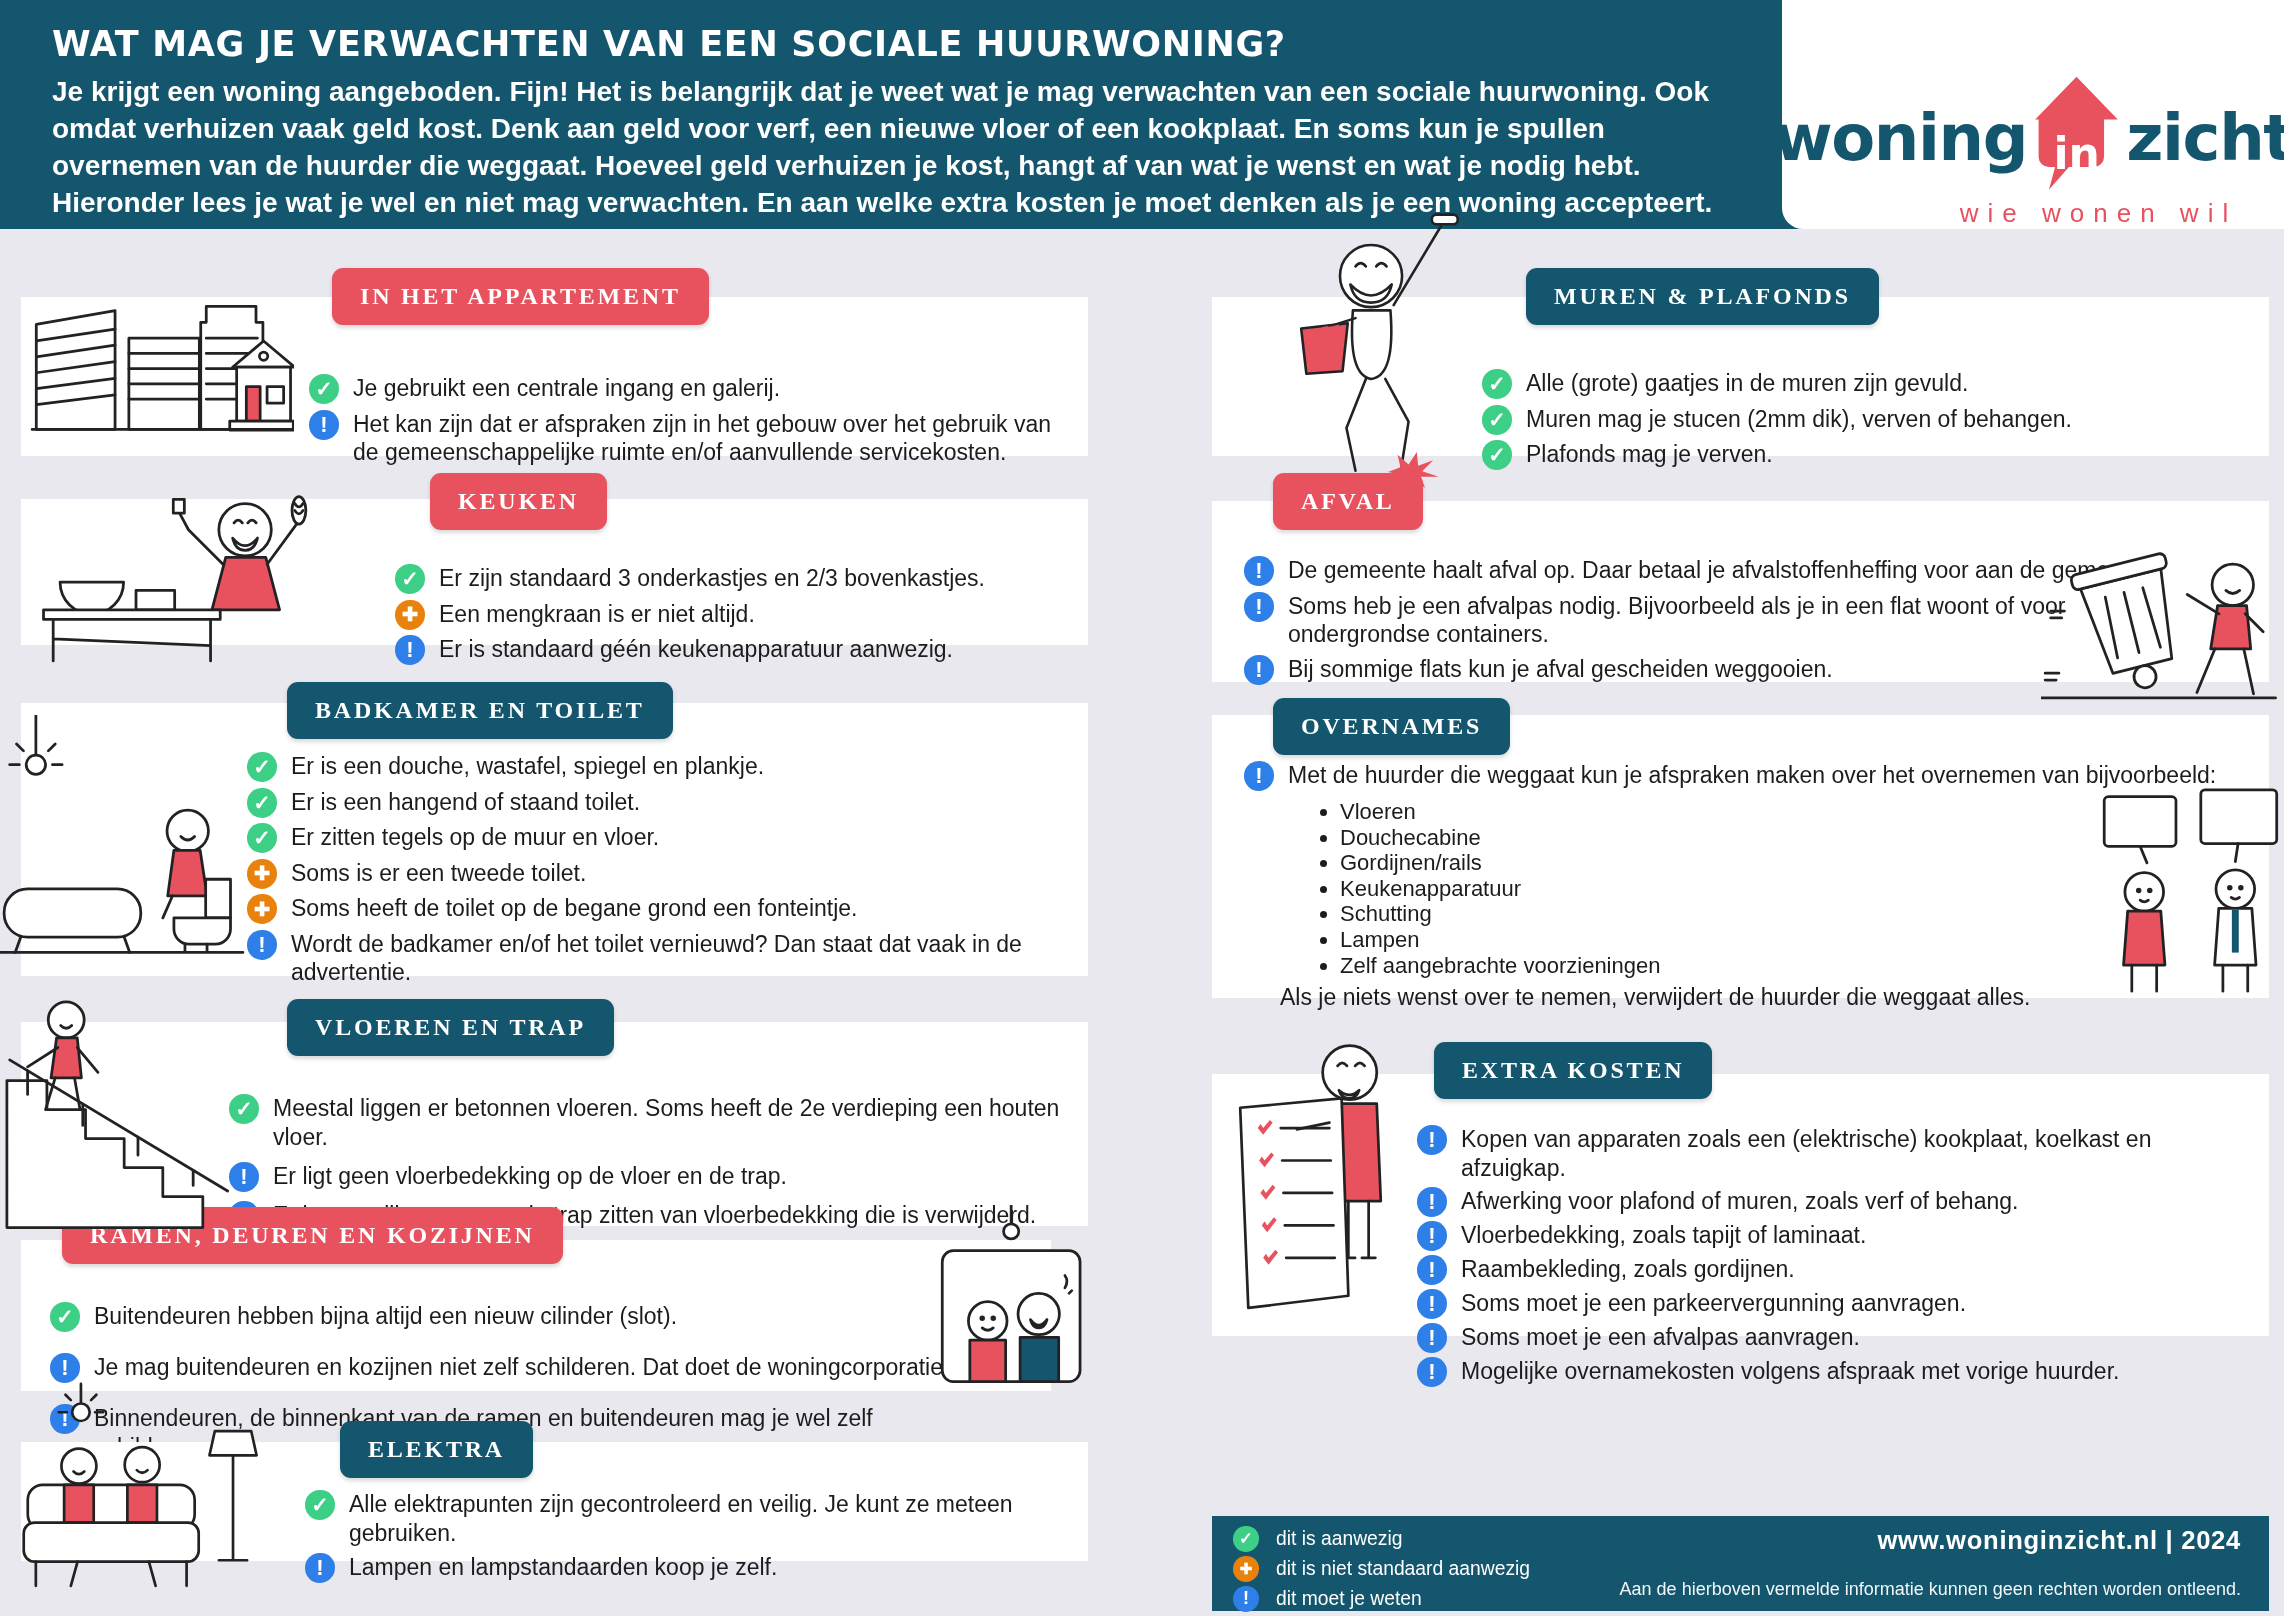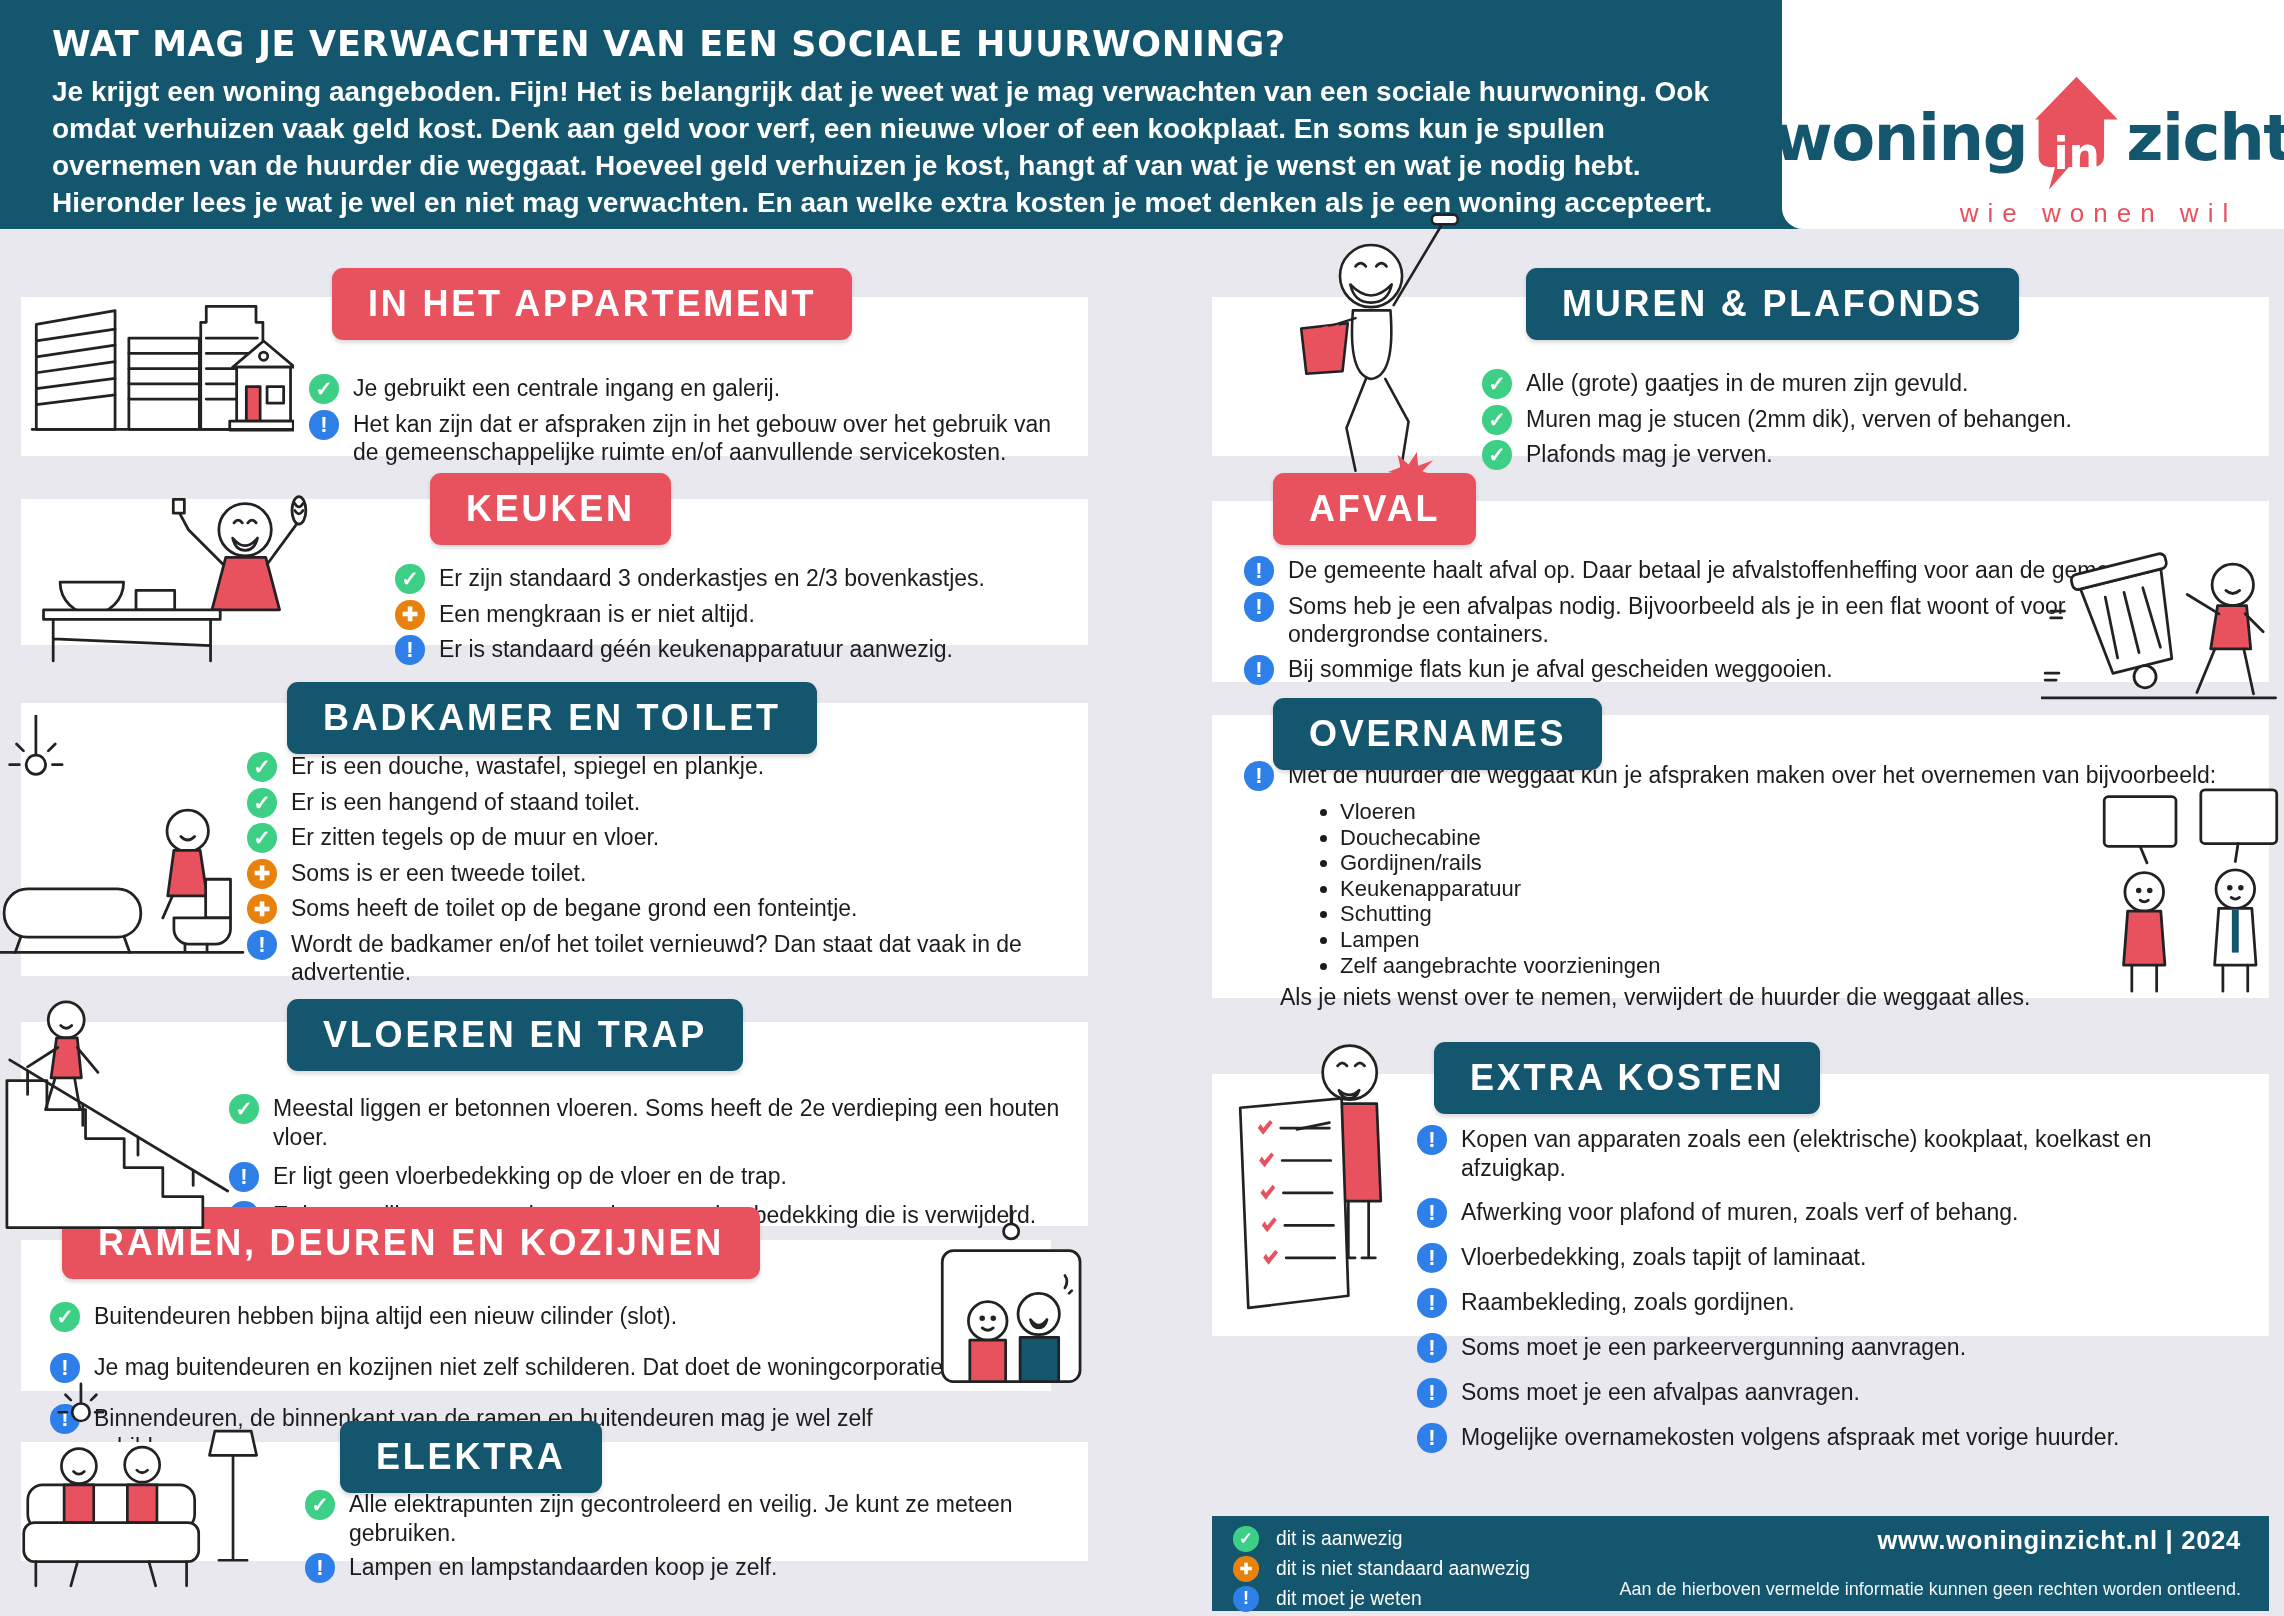--- a/index.html
+++ b/index.html
@@ -11,22 +11,22 @@
   .intro{position:absolute;left:52px;top:73px;font-size:28px;line-height:37px;font-weight:700;}
   .logo-card{position:absolute;right:0;top:0;width:502px;height:229px;background:#ffffff;border-radius:0 0 0 21px;display:flex;flex-direction:column;align-items:center;justify-content:flex-end;}
   .logo-row{display:flex;align-items:center;}
   .logo-word{font-size:64px;font-weight:bold;color:#14566d;letter-spacing:-1.4px;font-family:"DejaVu Sans",sans-serif;}
   .logo-house{position:relative;width:91px;height:117px;margin:0 4.1px;top:-5.5px;}
   .logo-in{position:absolute;left:0;right:0;top:54px;text-align:center;color:#fff;font-size:44px;font-weight:bold;font-family:"DejaVu Sans",sans-serif;}
   .logo-tagline{margin-top:1.4px;margin-left:131px;color:#e8525f;font-size:26px;letter-spacing:9px;}
 
   
   .band{position:absolute;background:#fff;box-sizing:border-box;z-index:1;}
-  .badge{position:absolute;top:-29px;background:#14566d;color:#fff;font-family:Liberation Sans, sans-serif;
-         font-weight:bold;font-size:36px;letter-spacing:2.8px;padding:15px 36px;border-radius:11px;
+  .badge{position:absolute;top:-29px;background:#14566d;color:#fff;font-family:Liberation Serif, serif;
+         font-weight:bold;font-size:24px;letter-spacing:2.8px;padding:15px 28px;border-radius:11px;
          white-space:nowrap;z-index:3;box-shadow:0 2.1px 4.1px rgba(0,0,0,.15);}
   .badge.red{background:#e8525f;}
 
   .items{list-style:none;margin:8px;padding:0;display:flex;flex-direction:column;gap:5.5px;}
   .items li{display:flex;align-items:flex-start;}
   .txt{font-size:23px;line-height:1.26;color:#1c1c1c;}
   .ic{flex:none;width:30px;height:30px;border-radius:50% 48% 52% 50%;margin-right:14px;margin-top:0;
       display:flex;align-items:center;justify-content:center;color:#fff;font-weight:bold;}
   .ic-check{background:#3ecf87;}  .ic-check::after{content:"✓";font-size:21px;}
   .ic-plus{background:#e8820d;}   .ic-plus::after{content:"✚";font-size:19.3px;}
@@ -247,21 +247,21 @@
       <li>Keukenapparatuur</li>
       <li>Schutting</li>
       <li>Lampen</li>
       <li>Zelf aangebrachte voorzieningen</li>
     </ul>
     <div class="closing">Als je niets wenst over te nemen, verwijdert de huurder die weggaat alles.</div>
   </section>
 
   <section class="band" style="left:1212px;top:1074px;width:1057px;height:262px;padding:43px 21px 0 197px;">
     <div class="badge" style="left:222px;top:-32px;"><span>EXTRA KOSTEN</span></div>
-    <ul class="items" style="gap:15px;">
+    <ul class="items" style="gap:4px;">
       <li>
           <span class="ic ic-info"></span>
           <span class="txt">Kopen van apparaten zoals een (elektrische) kookplaat, koelkast en afzuigkap.</span>
         </li>
       <li>
           <span class="ic ic-info"></span>
           <span class="txt">Afwerking voor plafond of muren, zoals verf of behang.</span>
         </li>
       <li>
           <span class="ic ic-info"></span>

